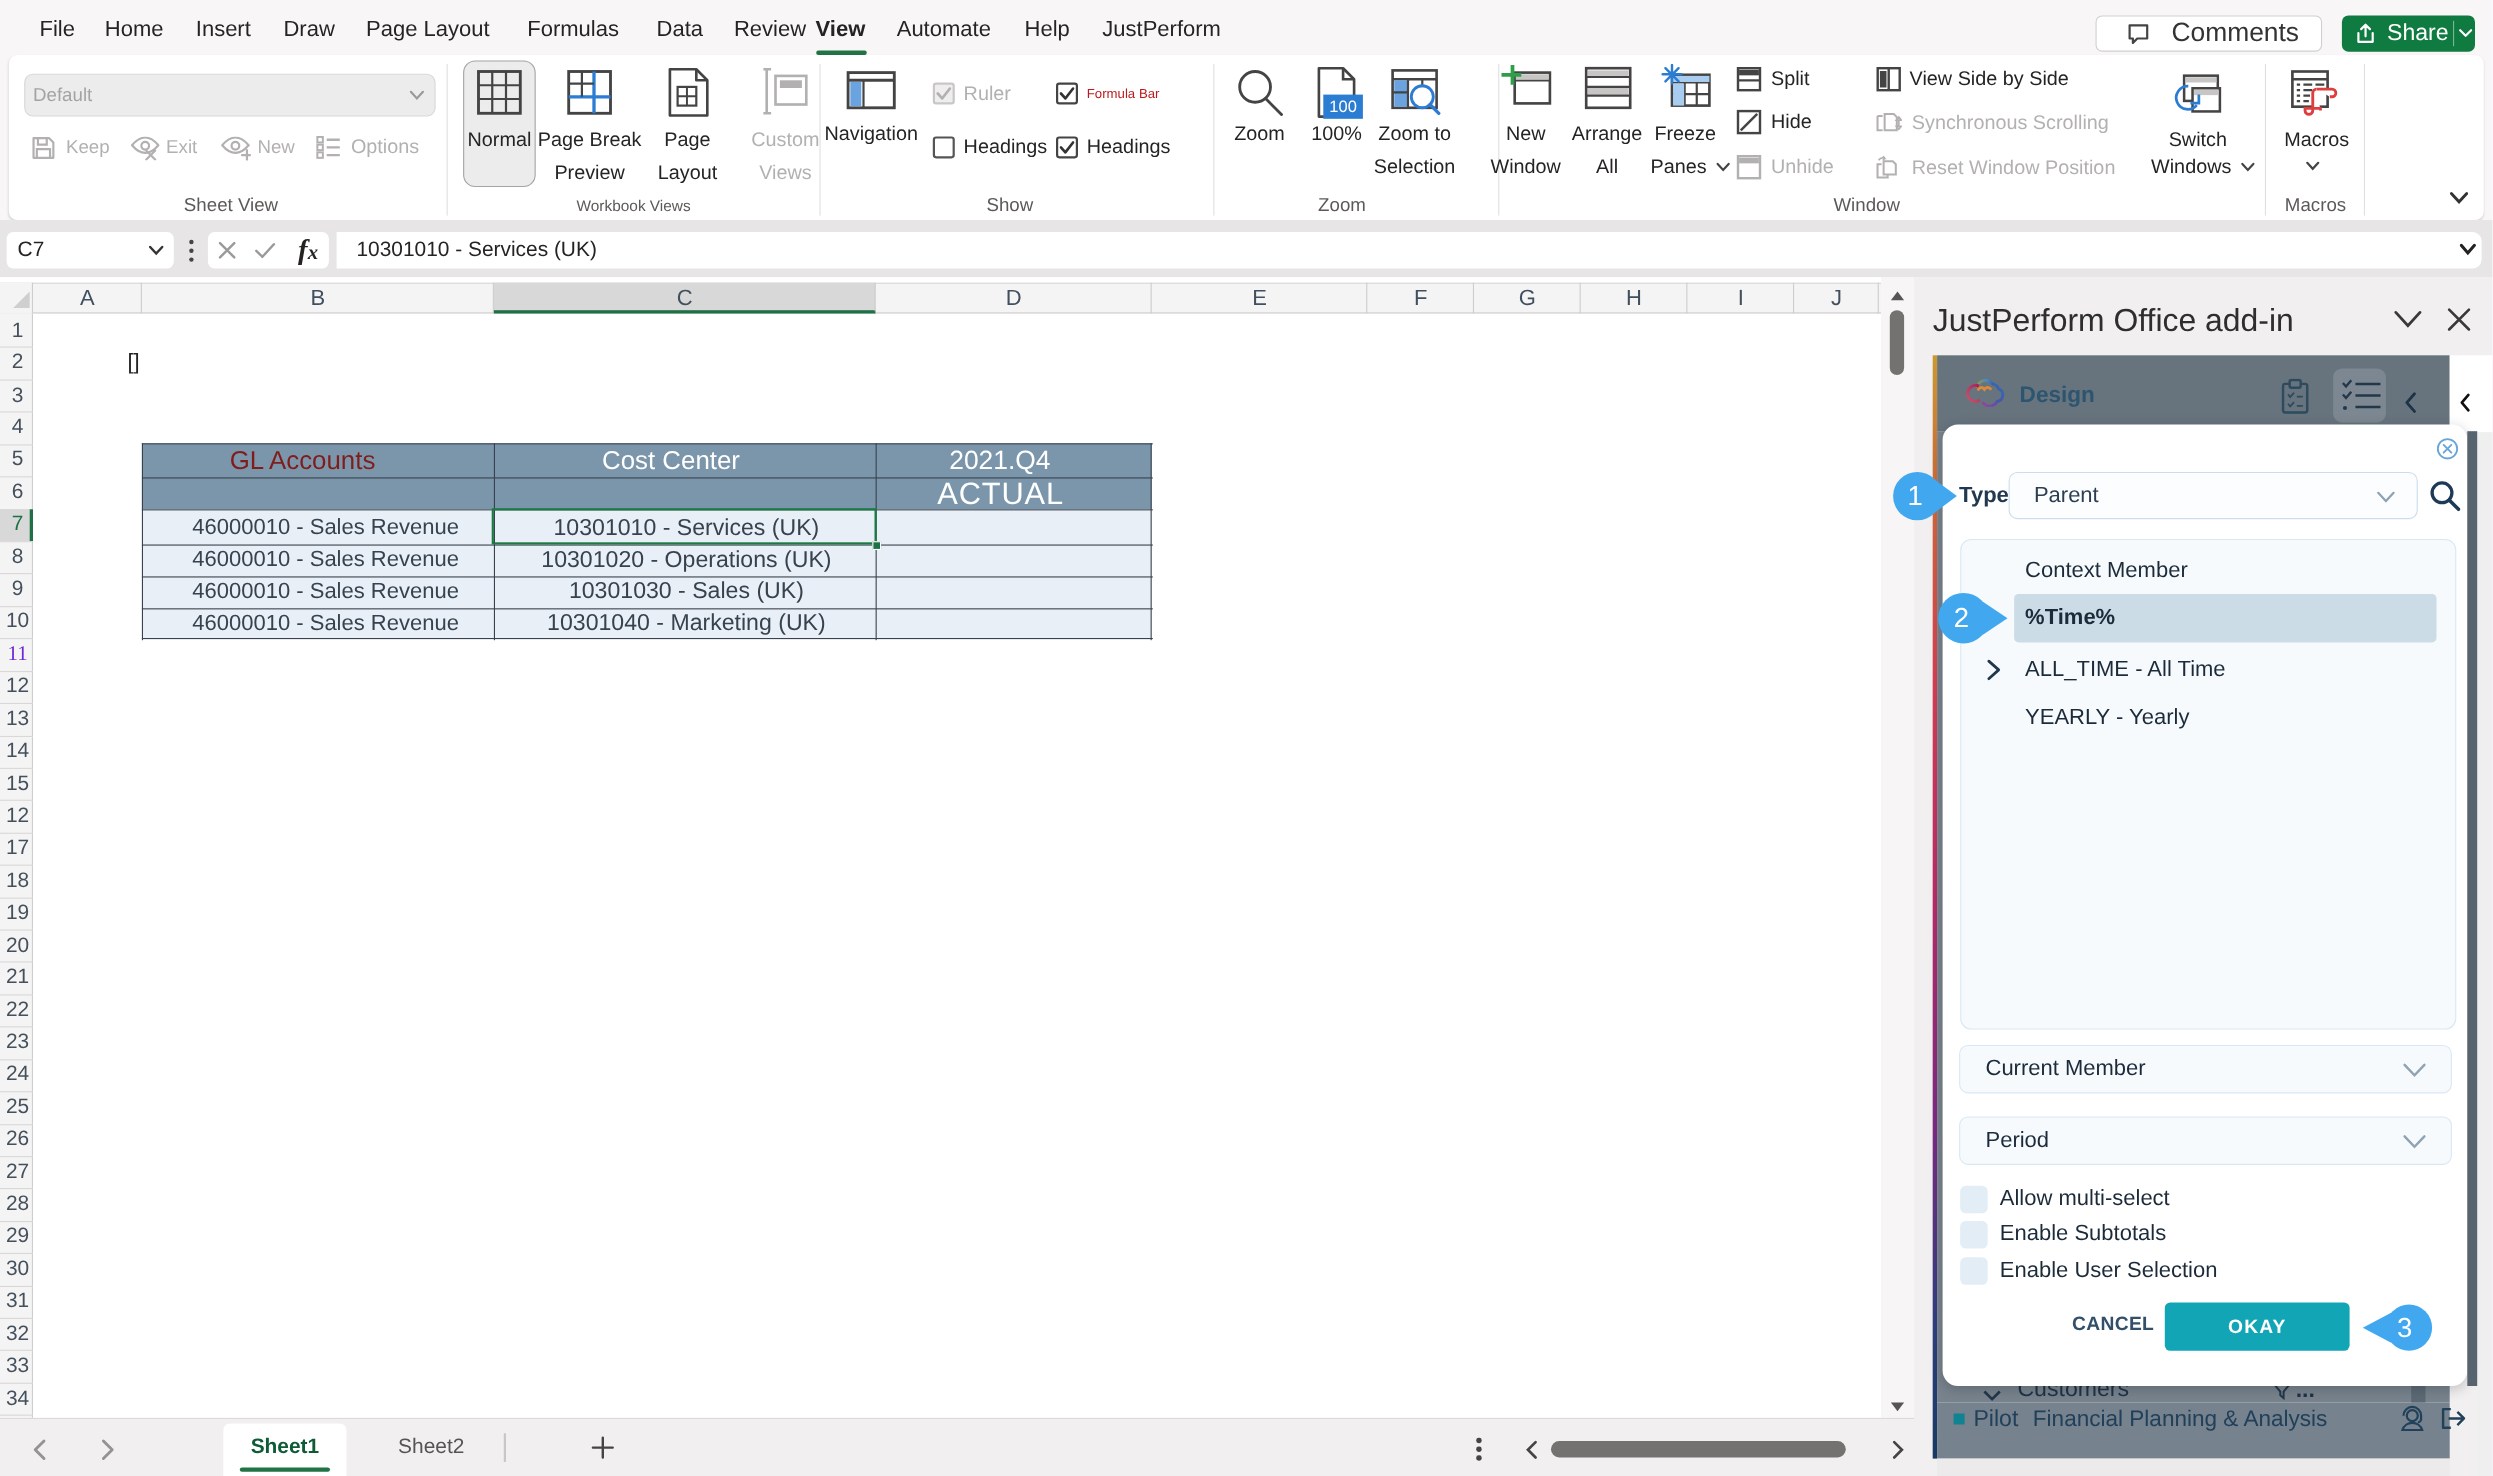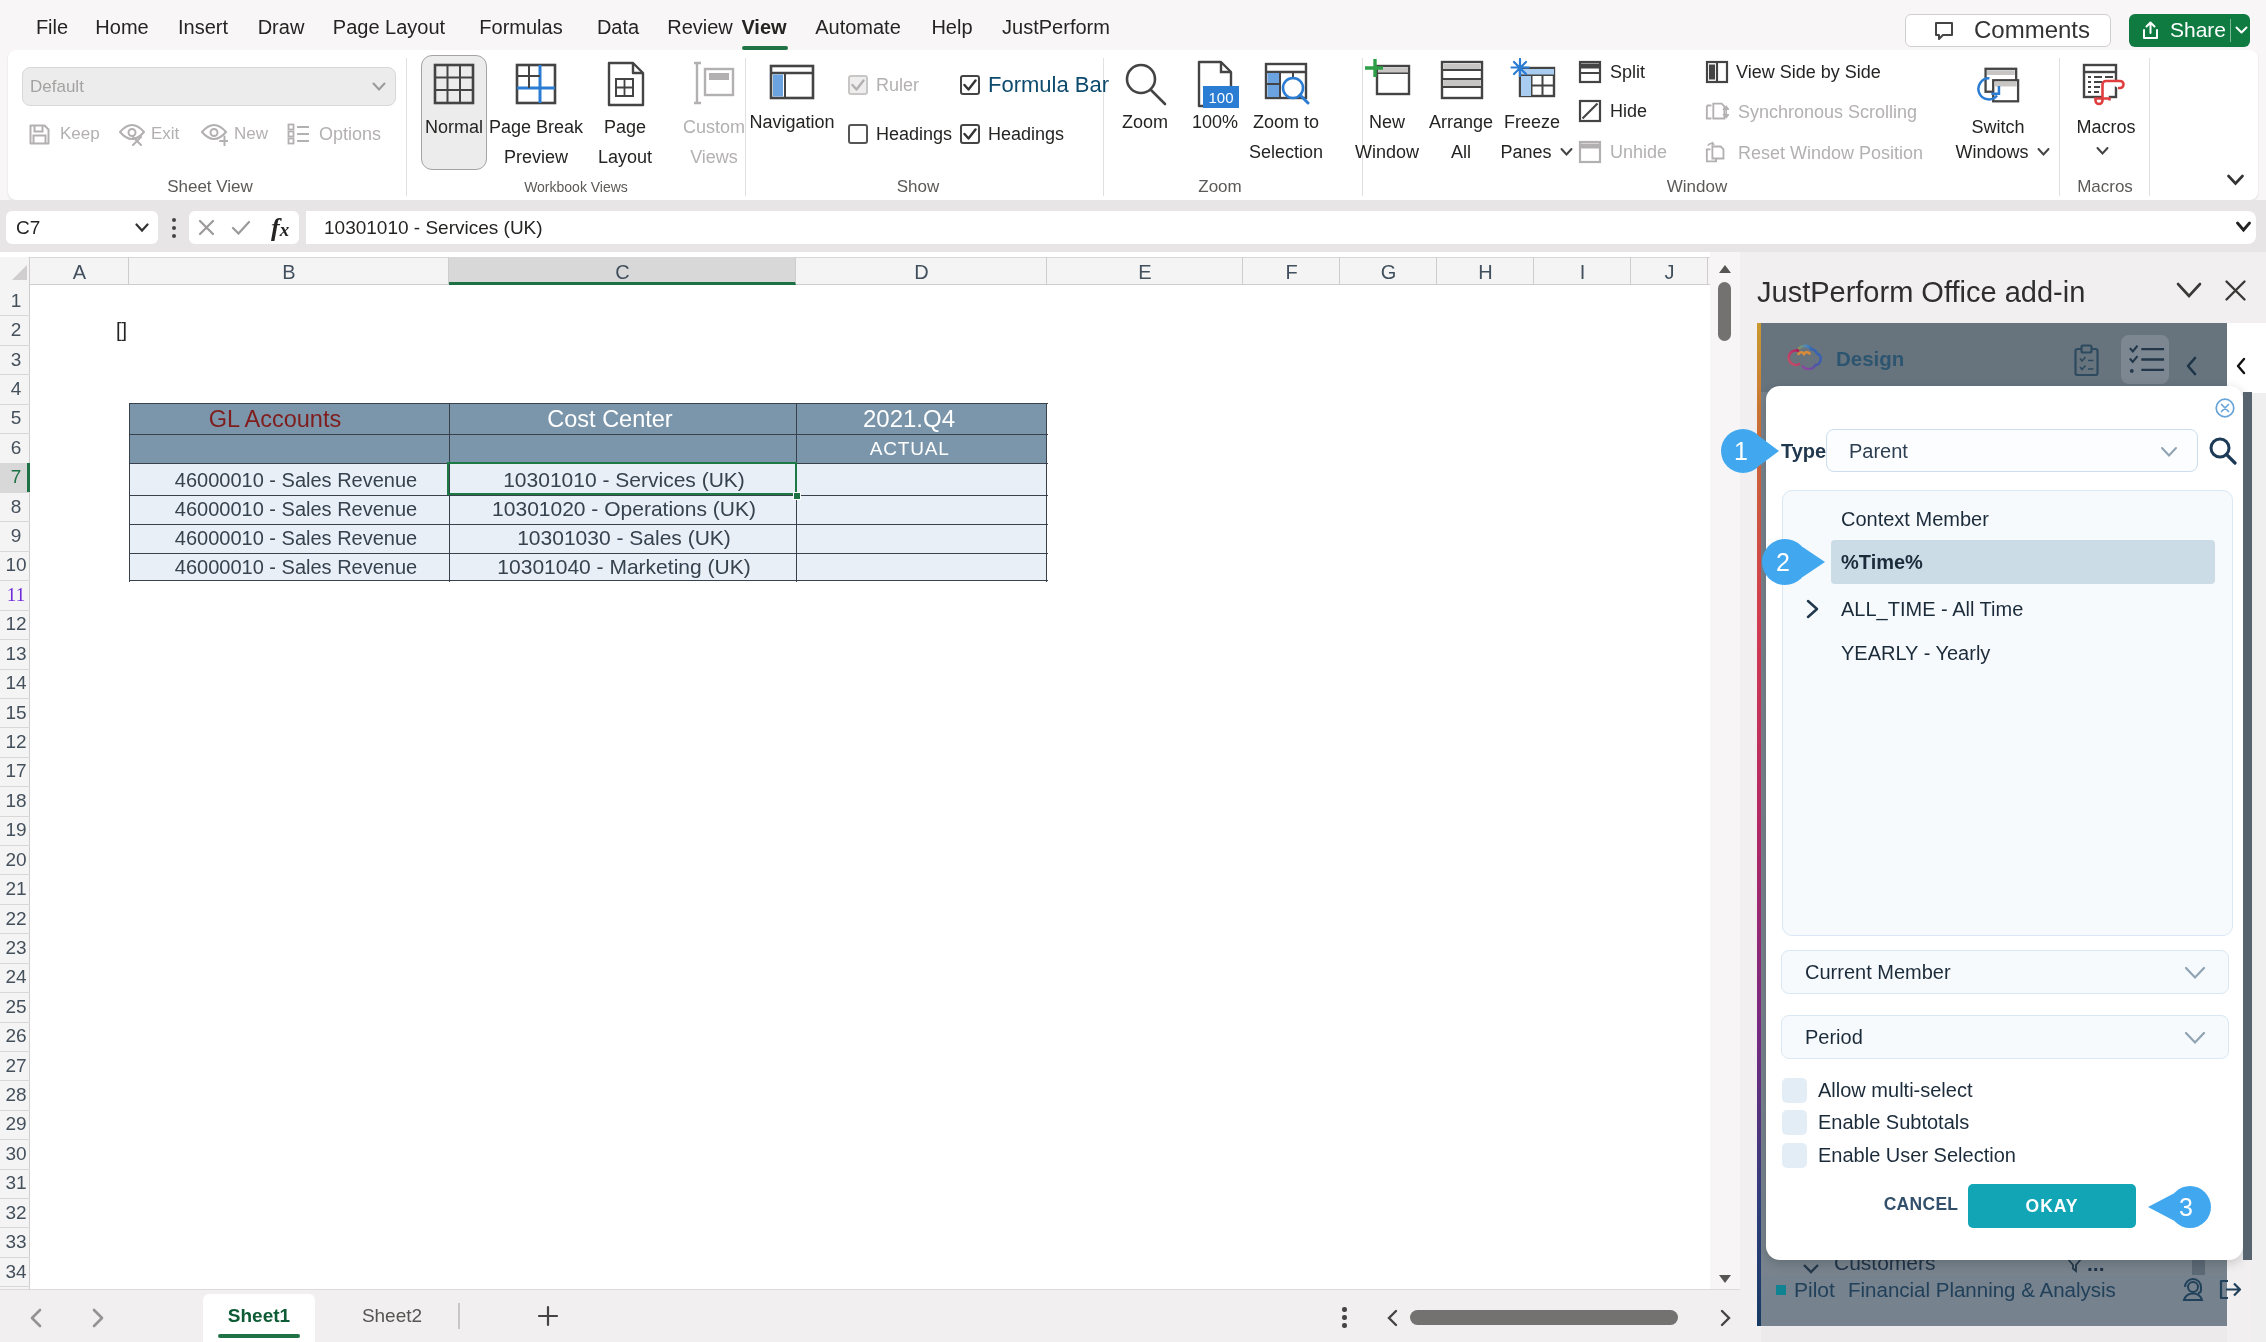--- a/index.html
+++ b/index.html
@@ -113,21 +113,21 @@
 <svg style="position:absolute;left:851px;top:79px" width="14" height="12" viewBox="0 0 14 12" fill="none">
     <path d="M1.5 6 l4 4.5 7-9" stroke="#b3b0b1" stroke-width="2.4" fill="none" stroke-linecap="round" stroke-linejoin="round"></path>
   </svg>
 <div style="position:absolute;left:876px;top:85px;transform:translateY(-50%);font-size:18px;color:#b3b0b1;font-weight:400;white-space:nowrap;">Ruler</div>
 <div style="position:absolute;left:848px;top:124px;width:20px;height:20px;background:#fff;border:2px solid #555;border-radius:3px;"></div>
 <div style="position:absolute;left:876px;top:134px;transform:translateY(-50%);font-size:18px;color:#252423;font-weight:400;white-space:nowrap;">Headings</div>
 <div style="position:absolute;left:960px;top:75px;width:20px;height:20px;background:#fff;border:2px solid #444;border-radius:3px;"></div>
 <svg style="position:absolute;left:963px;top:79px" width="14" height="12" viewBox="0 0 14 12" fill="none">
     <path d="M1.5 6 l4 4.5 7-9" stroke="#333" stroke-width="2.4" fill="none" stroke-linecap="round" stroke-linejoin="round"></path>
   </svg>
-<div style="position:absolute;left:988px;top:85px;transform:translateY(-50%);font-size:22px;color:#0c4a6e;font-weight:400;white-space:nowrap;">Formula Bar</div>
+<div style="position:absolute;left:988px;top:85px;transform:translateY(-50%);font-size:12px;color:#b91c1c;font-weight:400;white-space:nowrap;">Formula Bar</div>
 <div style="position:absolute;left:960px;top:124px;width:20px;height:20px;background:#fff;border:2px solid #444;border-radius:3px;"></div>
 <svg style="position:absolute;left:963px;top:128px" width="14" height="12" viewBox="0 0 14 12" fill="none">
     <path d="M1.5 6 l4 4.5 7-9" stroke="#333" stroke-width="2.4" fill="none" stroke-linecap="round" stroke-linejoin="round"></path>
   </svg>
 <div style="position:absolute;left:988px;top:134px;transform:translateY(-50%);font-size:18px;color:#252423;font-weight:400;white-space:nowrap;">Headings</div>
 <svg style="position:absolute;left:1122px;top:62px" width="46" height="46" viewBox="0 0 46 46" fill="none">
     <circle cx="19" cy="17" r="14" stroke="#444" stroke-width="2.6"></circle>
     <path d="M29 28 L43 42" stroke="#444" stroke-width="2.6" stroke-linecap="round"></path>
   </svg>
 <div style="position:absolute;left:1145px;top:122px;transform:translate(-50%,-50%);font-size:18px;color:#252423;font-weight:400;white-space:nowrap;">Zoom</div>
@@ -371,21 +371,21 @@
 <div style="position:absolute;left:129px;top:403px;width:918.5px;height:1.3px;background:#39424c;"></div>
 <div style="position:absolute;left:129px;top:433.5px;width:918.5px;height:1.3px;background:#39424c;"></div>
 <div style="position:absolute;left:129px;top:463px;width:918.5px;height:1.3px;background:#39424c;"></div>
 <div style="position:absolute;left:129px;top:494.5px;width:918.5px;height:1.3px;background:#39424c;"></div>
 <div style="position:absolute;left:129px;top:523.5px;width:918.5px;height:1.3px;background:#39424c;"></div>
 <div style="position:absolute;left:129px;top:552.5px;width:918.5px;height:1.3px;background:#39424c;"></div>
 <div style="position:absolute;left:129px;top:580.2px;width:918.5px;height:1.3px;background:#39424c;"></div>
 <div style="position:absolute;left:275px;top:418.5px;transform:translate(-50%,-50%);font-size:23.5px;color:#7f1d1d;font-weight:400;white-space:nowrap;">GL Accounts</div>
 <div style="position:absolute;left:610px;top:418.5px;transform:translate(-50%,-50%);font-size:23.5px;color:#fff;font-weight:400;white-space:nowrap;">Cost Center</div>
 <div style="position:absolute;left:909px;top:418.5px;transform:translate(-50%,-50%);font-size:24px;color:#fff;font-weight:400;white-space:nowrap;">2021.Q4</div>
-<div style="position:absolute;left:909.7px;top:448.5px;transform:translate(-50%,-50%);font-size:19px;color:#fff;font-weight:400;white-space:nowrap;letter-spacing:0.8px;">ACTUAL</div>
+<div style="position:absolute;left:909.7px;top:448.5px;transform:translate(-50%,-50%);font-size:28px;color:#fff;font-weight:400;white-space:nowrap;letter-spacing:0.8px;">ACTUAL</div>
 <div style="position:absolute;left:296px;top:479.5px;transform:translate(-50%,-50%);font-size:20px;color:#36424e;font-weight:400;white-space:nowrap;">46000010 - Sales Revenue</div>
 <div style="position:absolute;left:624px;top:479.5px;transform:translate(-50%,-50%);font-size:21px;color:#36424e;font-weight:400;white-space:nowrap;">10301010 - Services (UK)</div>
 <div style="position:absolute;left:296px;top:509px;transform:translate(-50%,-50%);font-size:20px;color:#36424e;font-weight:400;white-space:nowrap;">46000010 - Sales Revenue</div>
 <div style="position:absolute;left:624px;top:509px;transform:translate(-50%,-50%);font-size:21px;color:#36424e;font-weight:400;white-space:nowrap;">10301020 - Operations (UK)</div>
 <div style="position:absolute;left:296px;top:538px;transform:translate(-50%,-50%);font-size:20px;color:#36424e;font-weight:400;white-space:nowrap;">46000010 - Sales Revenue</div>
 <div style="position:absolute;left:624px;top:538px;transform:translate(-50%,-50%);font-size:21px;color:#36424e;font-weight:400;white-space:nowrap;">10301030 - Sales (UK)</div>
 <div style="position:absolute;left:296px;top:566.5px;transform:translate(-50%,-50%);font-size:20px;color:#36424e;font-weight:400;white-space:nowrap;">46000010 - Sales Revenue</div>
 <div style="position:absolute;left:624px;top:566.5px;transform:translate(-50%,-50%);font-size:21px;color:#36424e;font-weight:400;white-space:nowrap;">10301040 - Marketing (UK)</div>
 <div style="position:absolute;left:446.8px;top:462px;width:350px;height:33px;border:2.3px solid #1b7a43;"></div>
 <div style="position:absolute;left:793px;top:491.5px;width:8px;height:8px;background:#1e7145;border:1.5px solid #fff;"></div>

